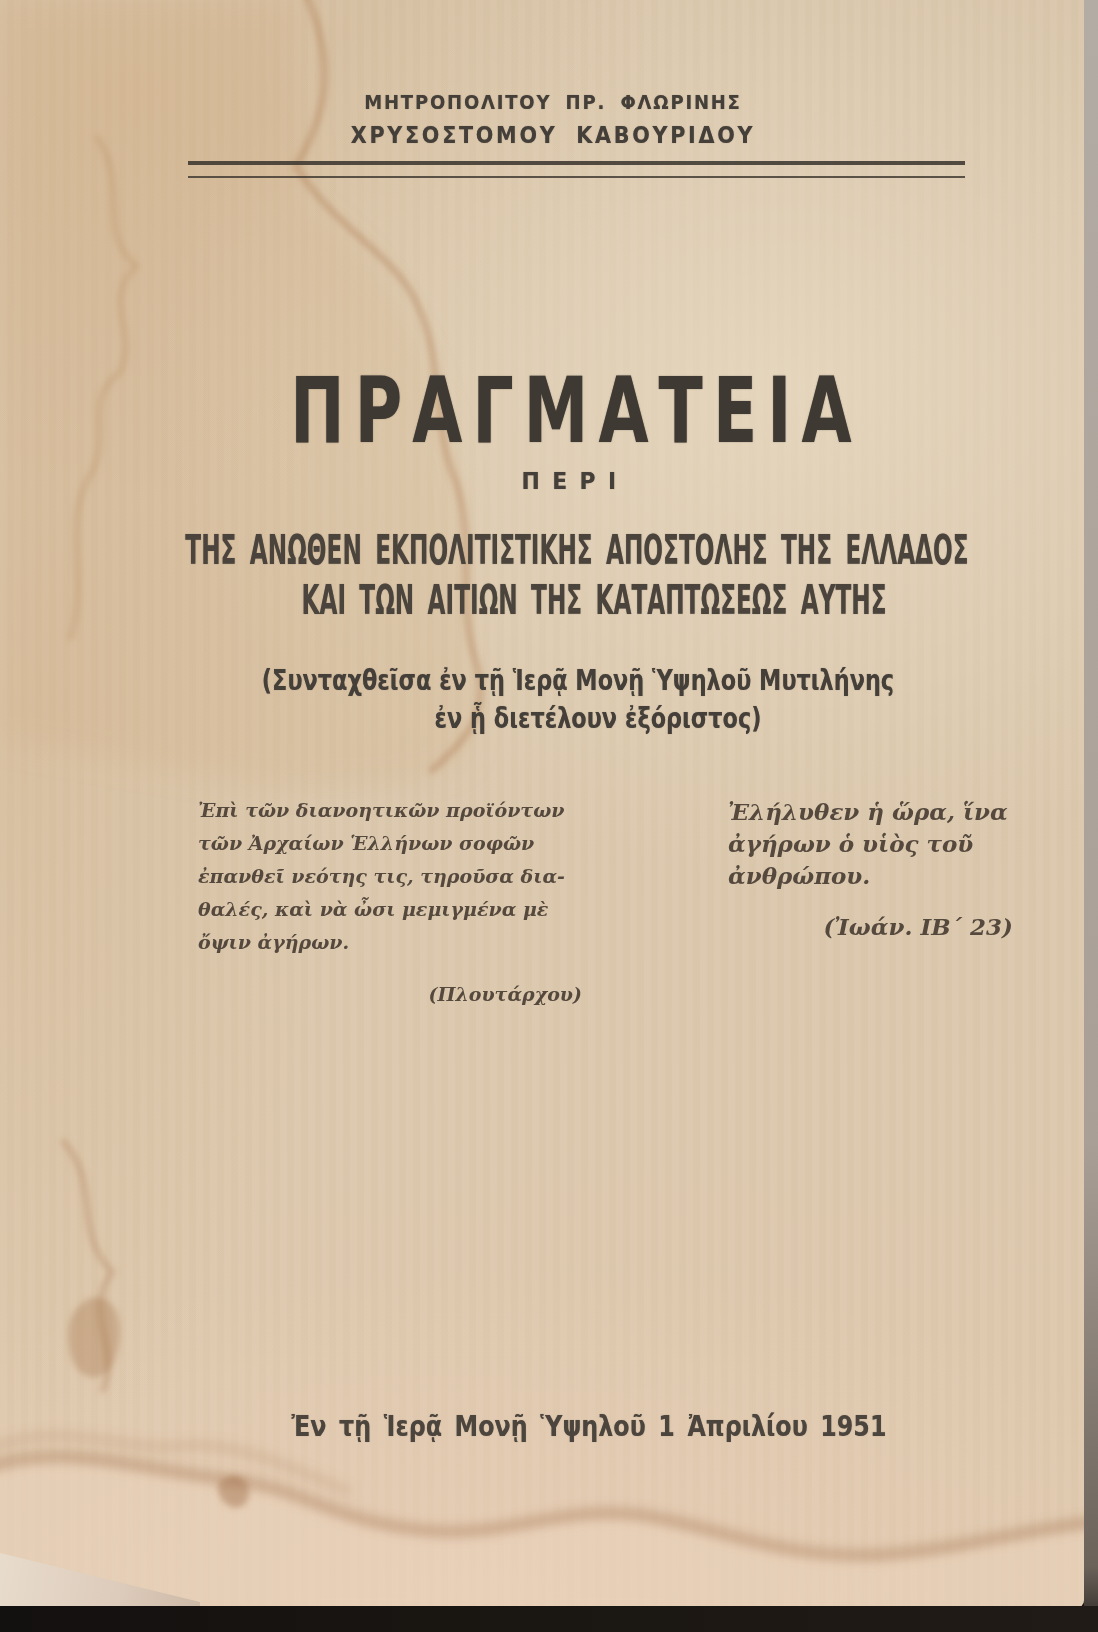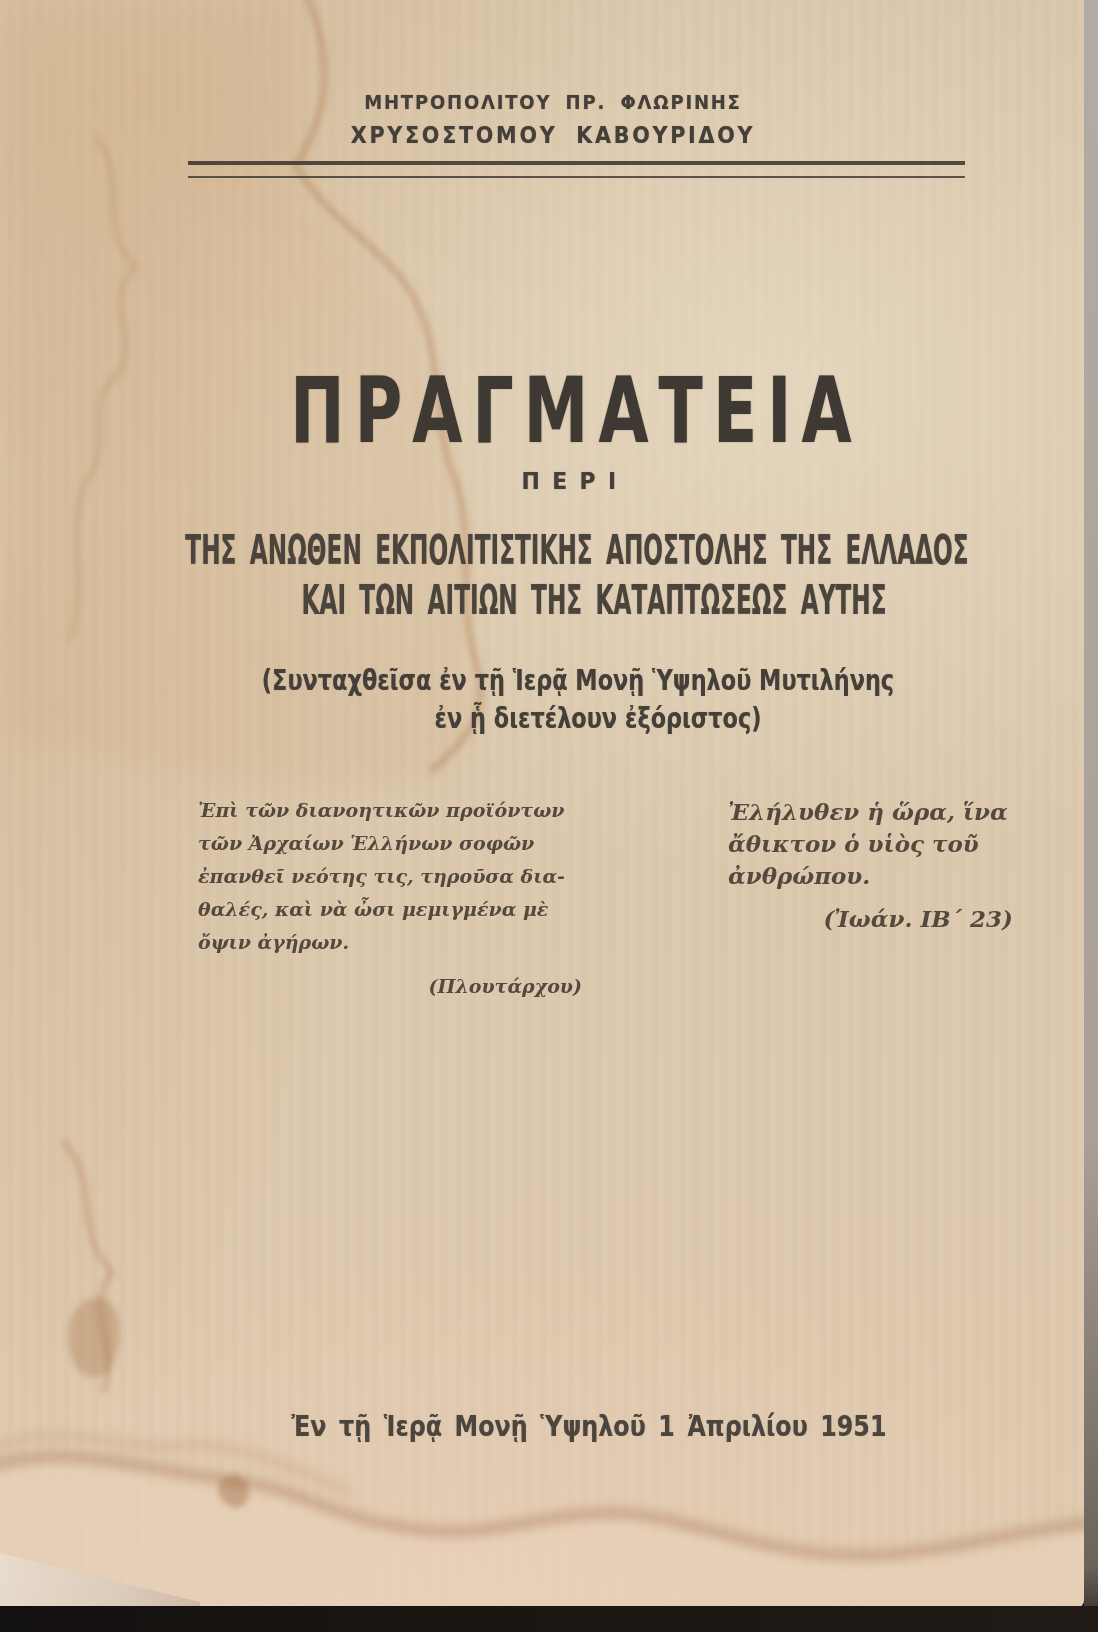--- a/index.html
+++ b/index.html
@@ -96,21 +96,21 @@
   }
   .epigraph {
     position: absolute;
     font-family: "DejaVu Serif", serif;
     font-style: italic; font-weight: bold;
     color: var(--quote-ink, #55493e);
   }
   .epigraph .eq-line { white-space: nowrap; }
   .ep-left { top: 794px; left: 198px; width: 392px; font-size: 19px; line-height: 33px; }
   .ep-right { top: 796px; left: 728px; width: 285px; font-size: 23px; line-height: 32px; }
-  .attribution { text-align: right; margin-top: 11px; white-space: nowrap; }
+  .attribution { text-align: right; margin-top: 19px; white-space: nowrap; }
   .ep-left .attribution { padding-right: 8px; }
   .imprint {
     top: 1410px; left: 50%; font-weight: bold; font-size: 28px; word-spacing: 5px;
     transform: translateX(calc(-50% + 47px)) scaleX(0.85);
     color: #4c453e; text-shadow: 0 0 1px rgba(76,69,62,0.55);
   }
 </style>
 </head>
 <body>
 
@@ -158,21 +158,21 @@
       <div class="eq-line">Ἐπὶ τῶν διανοητικῶν προϊόντων</div>
       <div class="eq-line">τῶν Ἀρχαίων Ἑλλήνων σοφῶν</div>
       <div class="eq-line">ἐπανθεῖ νεότης τις, τηροῦσα δια-</div>
       <div class="eq-line">θαλές, καὶ νὰ ὦσι μεμιγμένα μὲ</div>
       <div class="eq-line">ὄψιν ἀγήρων.</div>
       <div class="attribution">(Πλουτάρχου)</div>
     </div>
 
     <div class="epigraph ep-right">
       <div class="eq-line">Ἐλήλυθεν ἡ ὥρα, ἵνα</div>
-      <div class="eq-line">ἄθικτον ὁ υἱὸς τοῦ</div>
+      <div class="eq-line">ἀγήρων ὁ υἱὸς τοῦ</div>
       <div class="eq-line">ἀνθρώπου.</div>
       <div class="attribution">(Ἰωάν. ΙΒ΄ 23)</div>
     </div>
 
     <div class="centered imprint">Ἐν τῇ Ἱερᾷ Μονῇ Ὑψηλοῦ 1 Ἀπριλίου 1951</div>
   </div>
 
   <div class="edge-right"></div>
   <div class="corner-sliver"></div>
   <div class="edge-bottom"></div>

